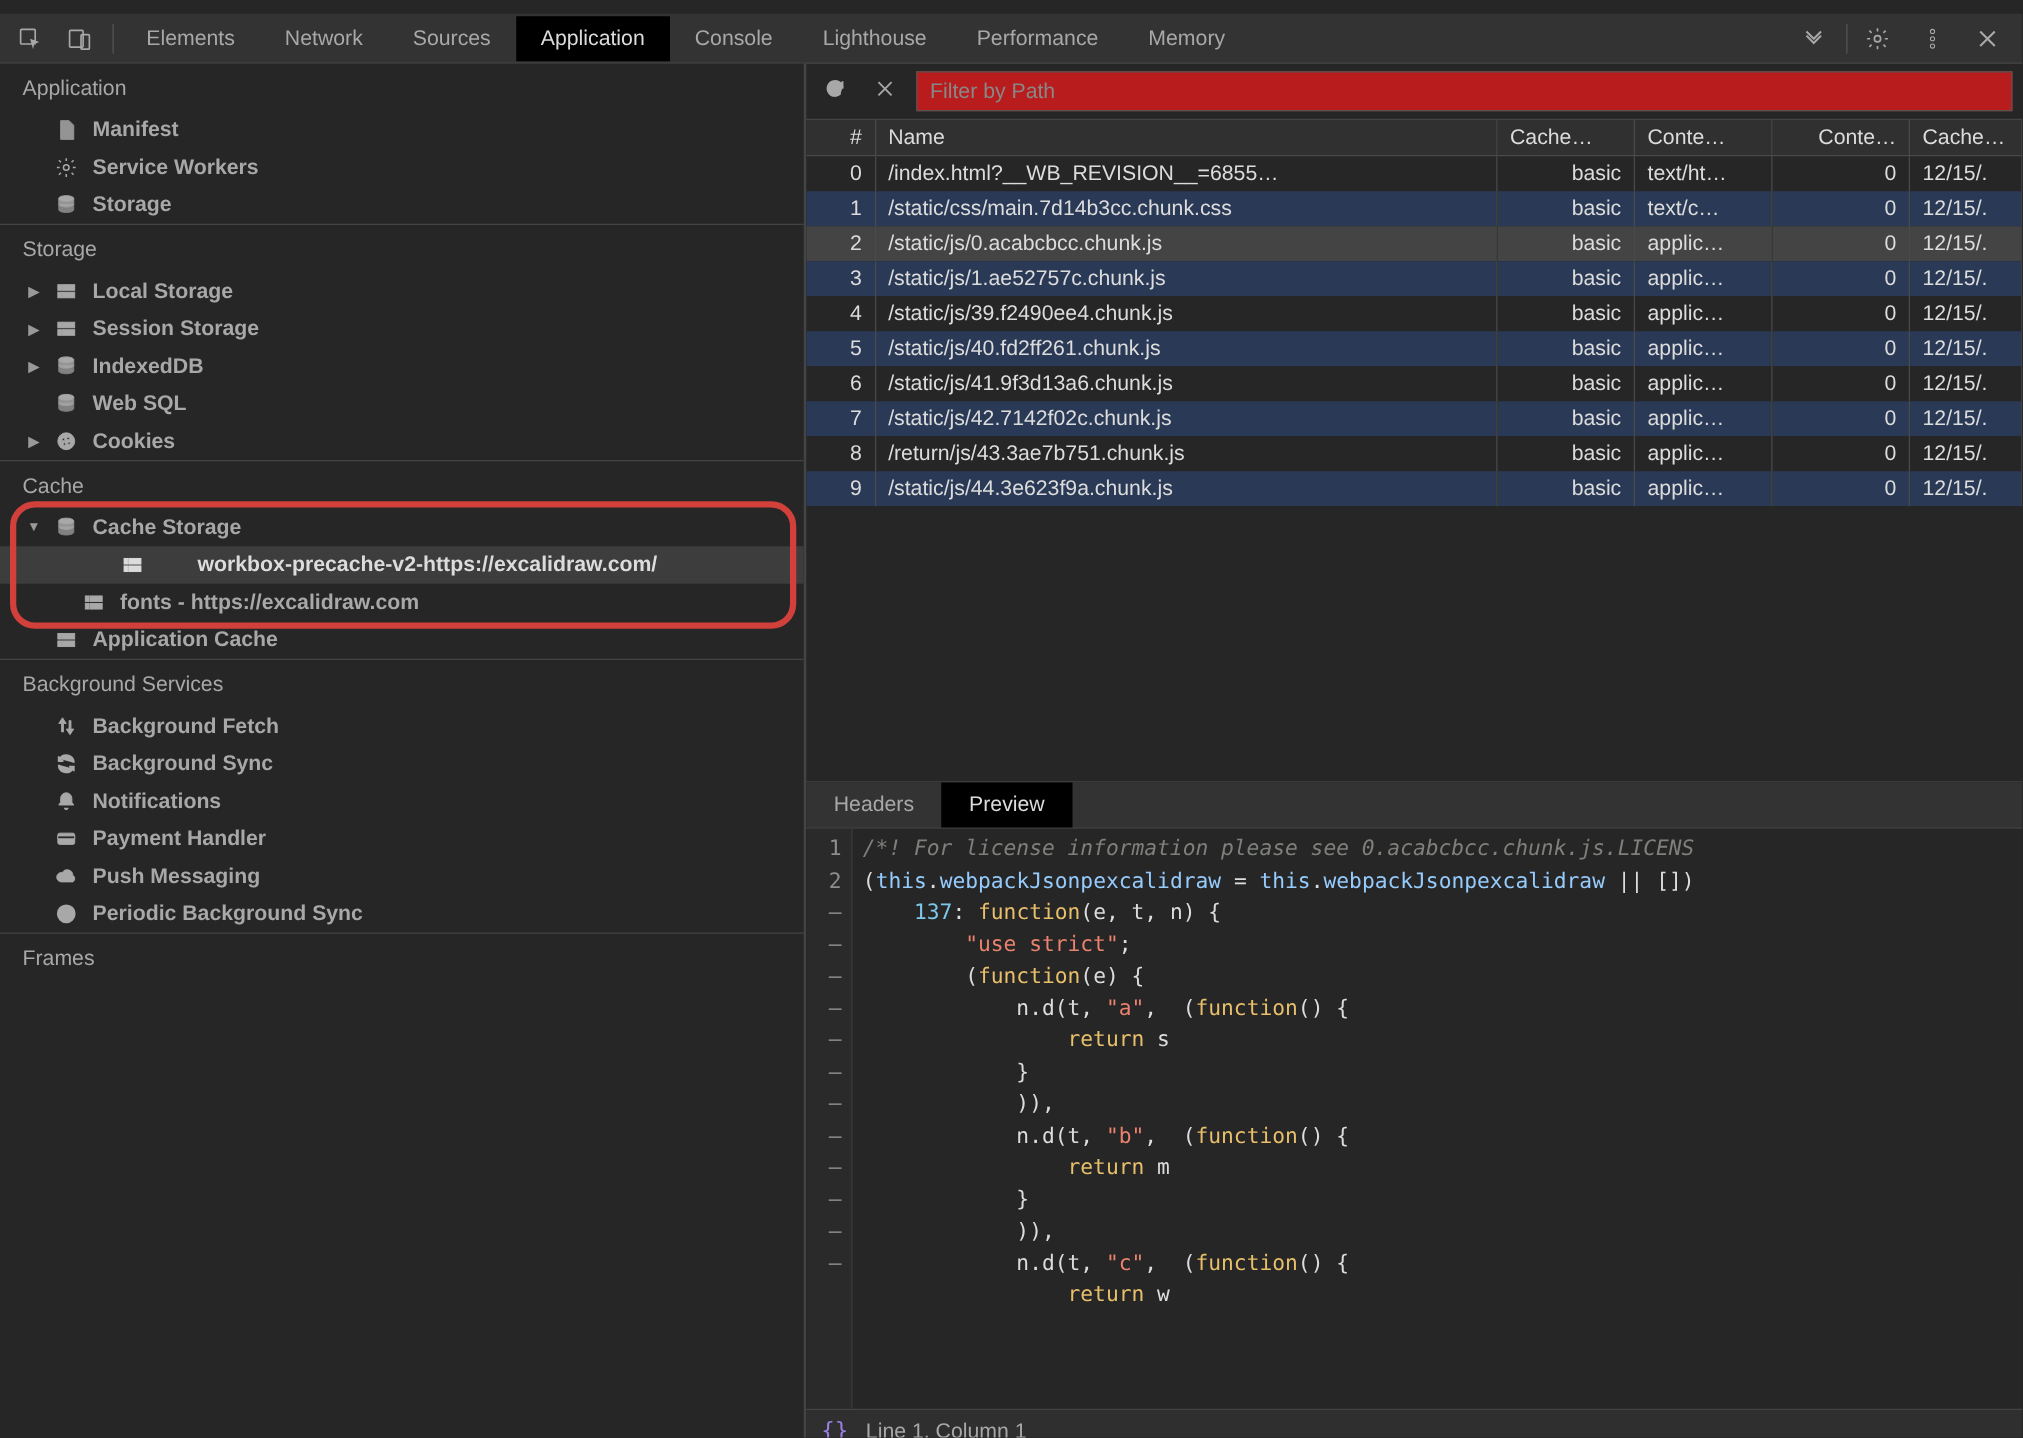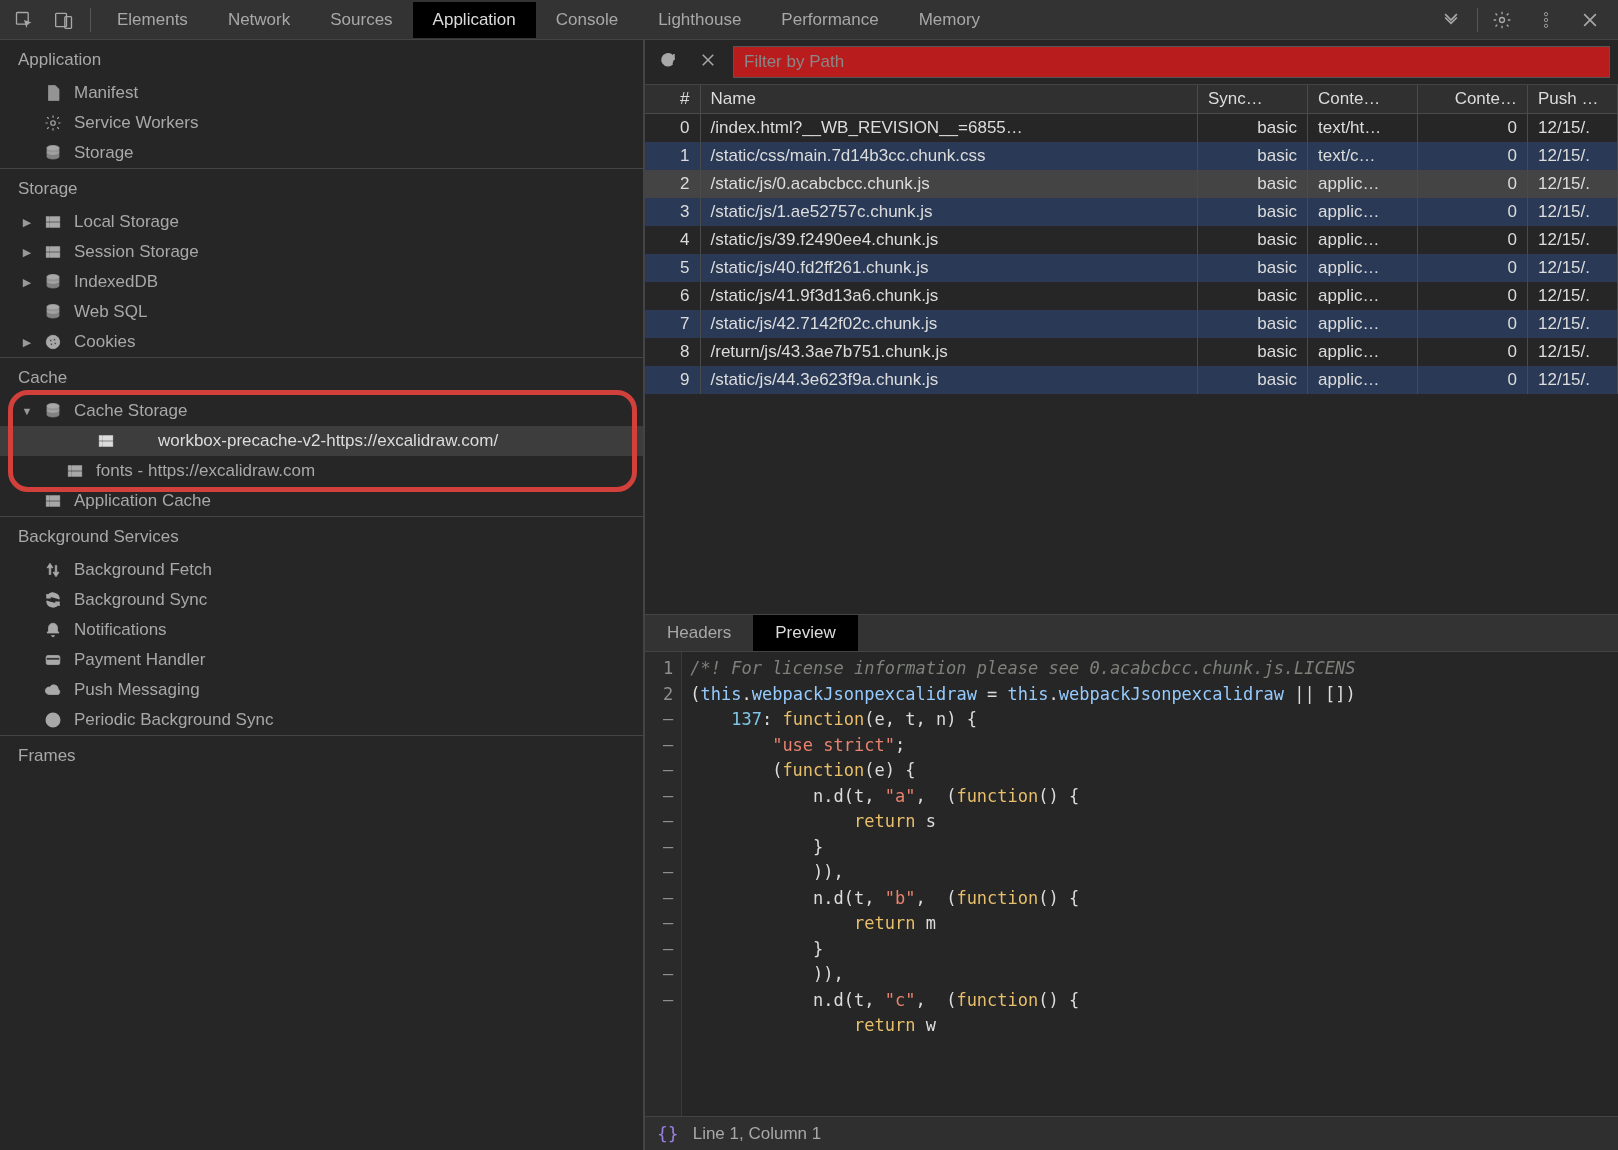--- a/index.html
+++ b/index.html
@@ -32,20 +32,21 @@
     font-family:-apple-system,BlinkMacSystemFont,"Segoe UI",Helvetica,Arial,sans-serif;
     font-size:17px;
     width:1618px;height:1150px;overflow:hidden;
   }
   
   .toolbar{
     display:flex;align-items:center;height:40px;
     background:var(--bg-header);
     border-bottom:1px solid var(--border);
     padding:0 4px;
+    margin-top:11px;
   }
   .toolbar .tool-btn{padding:6px 10px;display:flex;align-items:center;color:var(--fg-dim);}
   .toolbar .tool-btn svg{width:20px;height:20px;stroke:currentColor;fill:none;}
   .toolbar-sep{width:1px;height:24px;background:#555;margin:0 6px;}
   .tabs{display:flex;flex:1;}
   .tab{padding:8px 20px;color:var(--fg-dim);cursor:pointer;}
   .tab.active{background:var(--bg-active-tab);color:var(--fg);}
   .toolbar-right{display:flex;align-items:center;gap:8px;padding-right:6px;}
   .toolbar-right .tool-btn{padding:6px 8px;}
   
@@ -63,20 +64,21 @@
     color:var(--fg-dim);
     border-top:1px solid var(--border);
   }
   .section-title:first-child{border-top:none;}
   .tree-item{
     display:flex;align-items:center;gap:10px;
     padding:5px 0 5px 0;
     color:var(--fg-dim);
     cursor:pointer;
     position:relative;
+    font-weight:bold;
   }
   .tree-item .tri{width:10px;display:inline-flex;justify-content:center;color:#999;margin-left:22px;}
   .tree-item.no-tri .tri{visibility:hidden;}
   .tree-item.depth1{padding-left:0;}
   .tree-item.depth2{padding-left:22px;}
   .tree-item.selected{background:var(--sel-highlight);color:var(--fg);gap:41px;}
   .tree-item .ico{width:22px;display:inline-flex;justify-content:center;color:var(--fg-dim);}
   .tree-item.selected .ico{color:var(--fg);}
   .highlight-box{
     position:absolute;
@@ -435,24 +437,24 @@
             <col class="c-name">
             <col class="c-resp">
             <col class="c-ct">
             <col class="c-cl">
             <col class="c-time">
           </colgroup>
         <thead>
             <tr id="thead-row">
               <th class="num">#</th>
               <th>Name</th>
-              <th>Sync…</th>
+              <th>Cache…</th>
               <th>Conte…</th>
               <th class="num">Conte…</th>
-              <th>Push …</th>
+              <th>Cache …</th>
             </tr>
           </thead>
         <tbody id="tbody">
             <tr class="">
               <td class="num">0</td>
               <td>/index.html?__WB_REVISION__=6855…</td>
               <td style="text-align: right;">basic</td>
               <td>text/ht…</td>
               <td class="num">0</td>
               <td>12/15/.</td>

